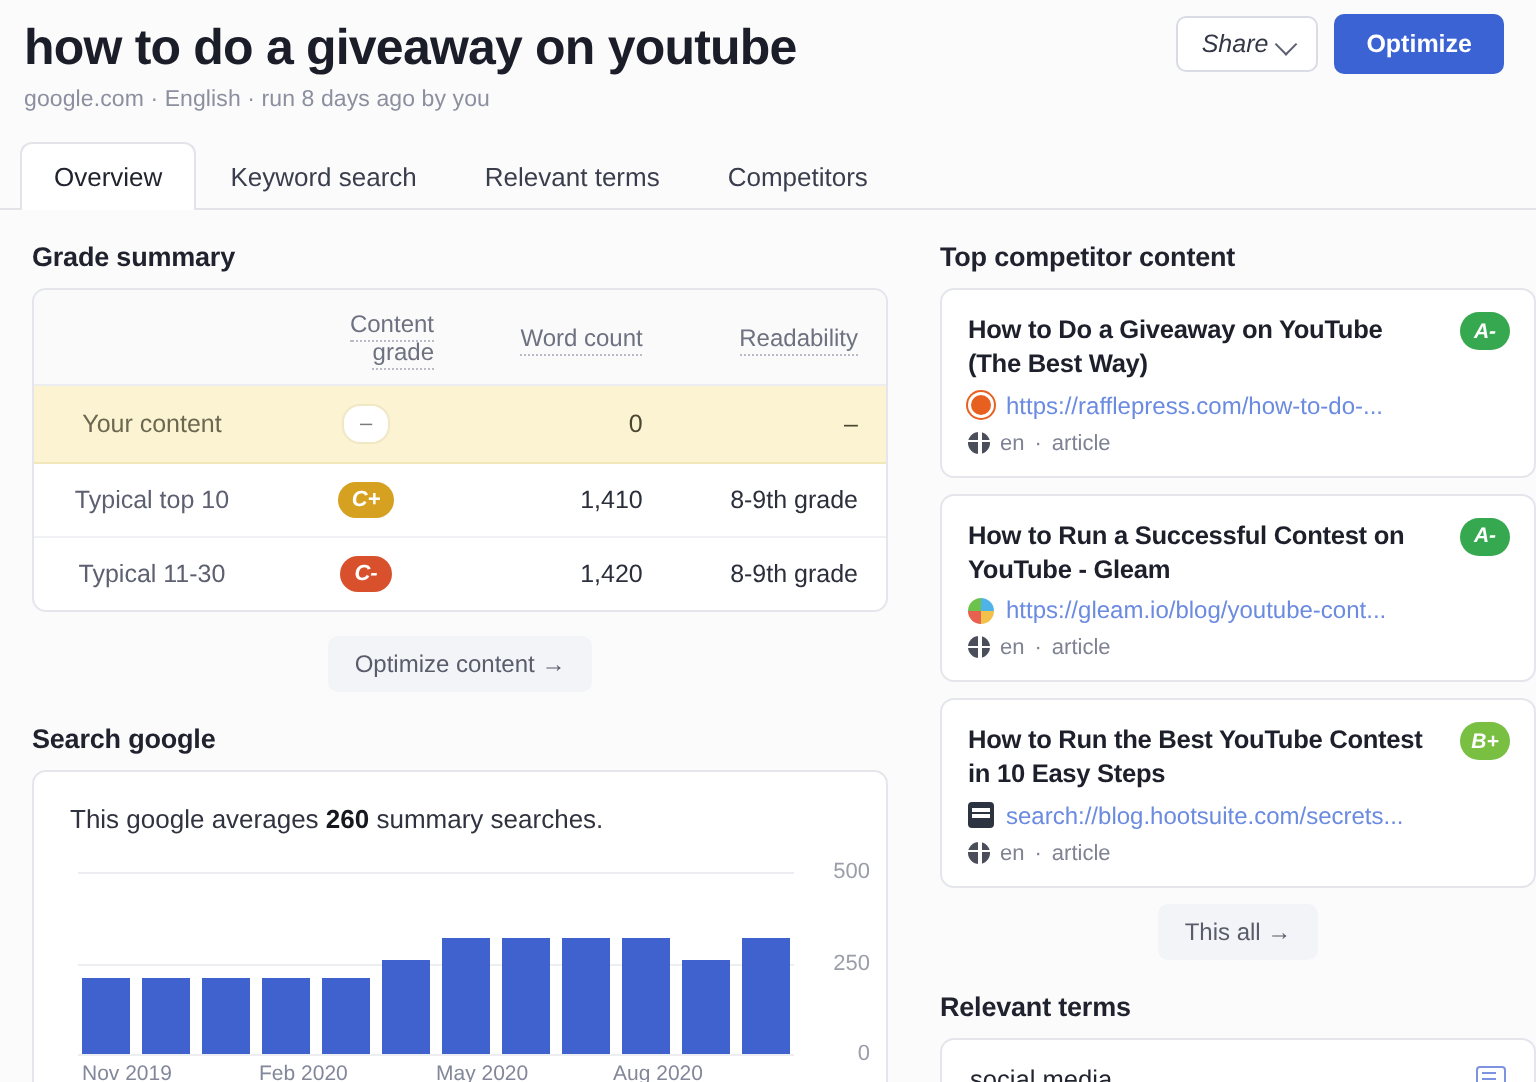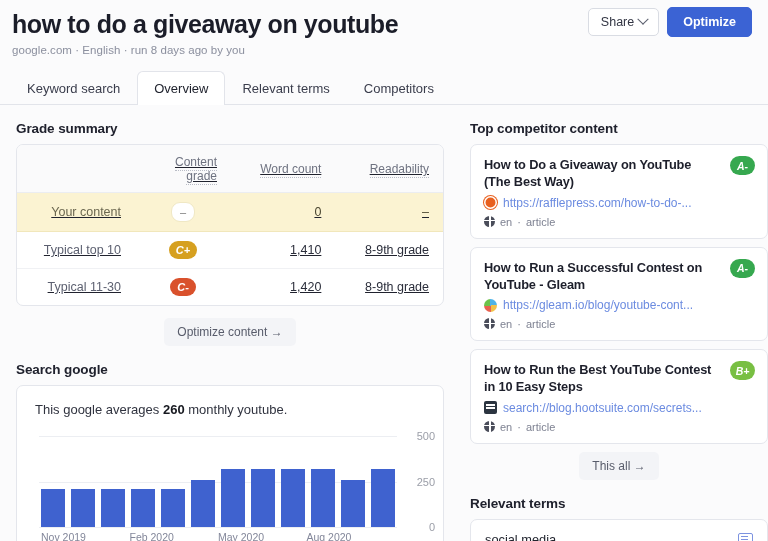--- a/index.html
+++ b/index.html
@@ -21,22 +21,23 @@
   .subtitle {
     margin-top: 6px; font-size: 11.5px; color: #8b8f9e; letter-spacing: 0.05px;
   }
   .header-actions {
     position: absolute; top: 7px; right: 16px;
     display: flex; gap: 8px; align-items: center;
   }
   .btn-share {
     background: #fff; border: 1px solid #d9dce3; border-radius: 5px;
     padding: 6px 11px 6px 12px; font-size: 12.5px; color: #333644;
-    display: flex; align-items: center; gap: 5px; cursor: pointer;
+    display: flex; align-items: flex-end; gap: 5px; cursor: pointer;
     font-family: "Liberation Sans", sans-serif;
+    font-style: italic;
   }
   .chev { display: inline-block; width: 8px; height: 8px;
           border-right: 1.6px solid #5b5f6e; border-bottom: 1.6px solid #5b5f6e;
           transform: rotate(45deg) translate(-2px,-2px); }
   .btn-optimize {
     background: #3b63d4; border: 1px solid #3b63d4; border-radius: 5px;
     padding: 7px 15px; font-size: 12.5px; color: #fff; cursor: pointer;
     font-family: "Liberation Sans", sans-serif;
     font-weight: bold;
   }
@@ -65,34 +66,34 @@
   .section-title {
     font-size: 13.5px; font-weight: bold; color: #20222e;
     margin: 16px 0 8px 0; letter-spacing: -0.1px;
   }
 
   
   .card {
     background: #fff; border: 1px solid #e4e6ec; border-radius: 7px;
     overflow: hidden;
   }
-  table.grade { width: 100%; border-collapse: collapse; text-decoration: underline; }
+  table.grade { width: 100%; border-collapse: collapse; }
   table.grade th {
     font-size: 12px; font-weight: normal; color: #6e7280;
     padding: 10px 14px 9px 14px; text-align: right;
     background: #fafafb; border-bottom: 1px solid #ebedf1;
   }
   table.grade th span { border-bottom: 1px dotted #b9bcc6; padding-bottom: 1px; }
   table.grade th.col-label { text-align: left; width: 118px; }
   table.grade td {
     font-size: 12.5px; color: #2b2e3b; padding: 9px 14px;
     text-align: right; border-bottom: 1px solid #f0f1f4;
   }
   table.grade tr:last-child td { border-bottom: none; }
-  table.grade td.col-label { text-align: right; color: #5c6070; }
+  table.grade td.col-label { text-align: center; color: #5c6070; }
   table.grade td.col-grade { text-align: center; width: 96px; }
   tr.row-yours { background: #fbf3d2; }
   tr.row-yours td { color: #4a4630; border-bottom: 1px solid #f1e7bb; }
   tr.row-yours td.col-label { color: #6b6750; }
   .pill {
     display: inline-block; min-width: 24px; padding: 2px 7px;
     border-radius: 9px; font-size: 11px; color: #fff;
     font-style: italic; font-weight: bold; line-height: 14px;
     text-align: center;
   }
@@ -214,22 +215,22 @@
     <div class="header-actions">
       <button class="btn-share">
         <span>Share</span>
         <span class="chev"></span>
       </button>
       <button class="btn-optimize">Optimize</button>
     </div>
   </div>
 
   <div class="tabs" id="tabs">
+      <div class="tab active">Overview</div>
       <div class="tab">Keyword search</div>
-      <div class="tab active">Overview</div>
       <div class="tab">Relevant terms</div>
       <div class="tab">Competitors</div>
     </div>
 
   <div class="body">
 
     <div class="col-left">
 
       <div class="section-title">Grade summary</div>
 
@@ -267,21 +268,21 @@
       </div>
 
       <div class="optimize-wrap">
         <button class="btn-ghost">Optimize content →</button>
       </div>
 
       <div class="section-title">Search google</div>
 
       <div class="card">
         <div class="sv-text">
-          <span>This google averages </span><b>260</b><span> monthly youtube.</span>
+          <span>This google averages </span><b>260</b><span> summary searches.</span>
         </div>
         <div class="chart-area">
           <div class="chart-inner" id="chart-inner">
               <div class="gridline" style="top: 95px;"></div>
               <div class="ytick" style="top: 95px;">0</div>
               <div class="gridline" style="top: 49.5px;"></div>
               <div class="ytick" style="top: 49.5px;">250</div>
               <div class="gridline" style="top: 4px;"></div>
               <div class="ytick" style="top: 4px;">500</div>
               <div class="bars">

